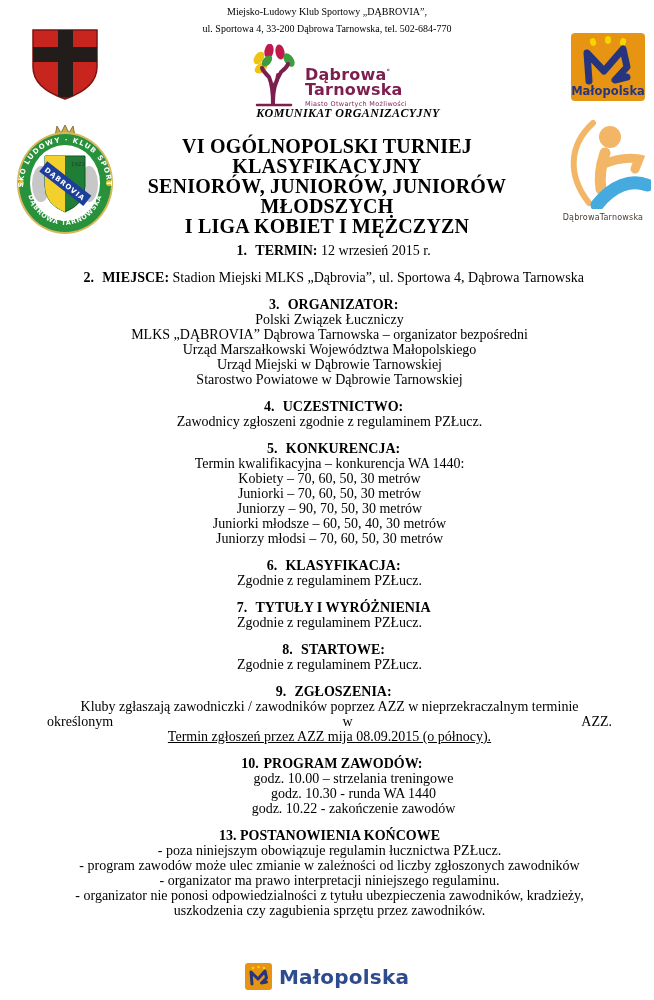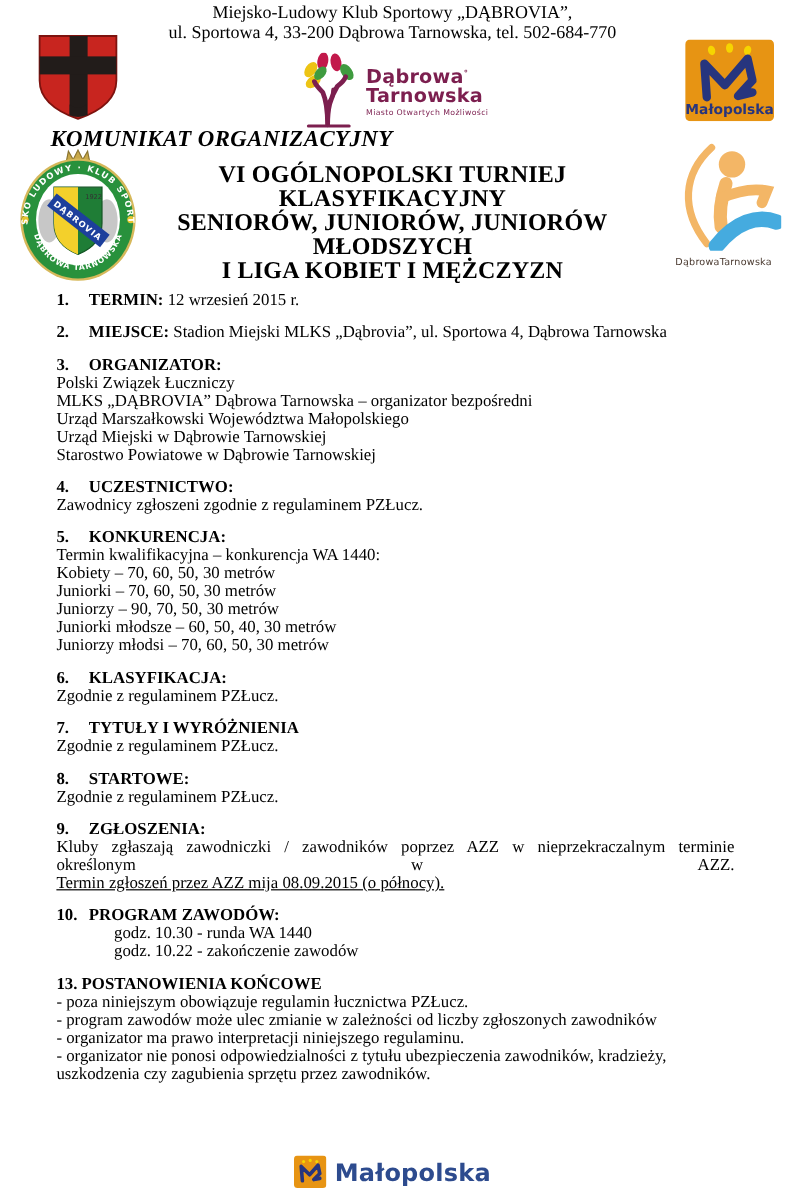--- a/index.html
+++ b/index.html
@@ -1,49 +1,49 @@
 <!DOCTYPE html>
 <html><head>
 <meta charset="utf-8">
 <style>
   html,body{margin:0;padding:0;background:#fff;}
   .page{position:relative;width:654px;height:1000px;background:#ffffff;overflow:hidden;
         font-family:"Liberation Serif", serif;color:#000;}
 
   
   .letterhead{position:absolute;top:3px;left:0;right:0;text-align:center;
-              font-size:15px;line-height:17px;}
+              font-size:10px;line-height:17px;}
   
   .logo-abs{position:absolute;}
   .shield-logo{left:29px;top:27px;}
   .malopolska-badge{left:571px;top:33px;}
-  .tree-logo{left:0;right:0;top:44px;display:flex;justify-content:center;align-items:center;}
+  .tree-logo{left:0;right:0;top:44px;display:flex;justify-content:center;align-items:flex-end;}
   .tree-text{margin-left:4px;text-align:left;}
   .tree-name{font-family:"DejaVu Sans", sans-serif;font-weight:bold;
              color:#7c1f4f;font-size:16px;line-height:15px;letter-spacing:0.2px;}
   .tree-name sup{font-size:7px;}
   .tree-tagline{font-family:"DejaVu Sans", sans-serif;color:#7c1f4f;font-size:6.5px;
                 margin-top:3px;letter-spacing:0.3px;}
   .crest-logo{left:15px;top:124px;}
   .archer-logo{left:553px;top:117px;text-align:center;width:100px;}
   .archer-caption{font-family:"DejaVu Sans", sans-serif;font-size:8px;font-weight:normal;
                   color:#4a3a30;margin-top:0px;letter-spacing:0.2px;}
 
-  .komunikat{position:absolute;top:106px;left:0;right:0;
-             font-size:19px;font-weight:bold;font-style:italic;letter-spacing:0.4px;padding-left:42px;}
+  .komunikat{position:absolute;top:106px;left:0;right:0;text-align:center;
+             font-size:12px;font-weight:bold;font-style:italic;letter-spacing:0.4px;padding-left:42px;}
 
   .title-block{position:absolute;top:136px;left:110px;right:110px;text-align:center;
                font-weight:bold;font-size:20px;line-height:20px;letter-spacing:0.2px;}
   .title-line3{}
 
   
   .doc-body{position:absolute;top:243px;left:47px;width:565px;font-size:14px;line-height:15px;}
   .sec{margin-top:12px;}
   .sec:first-child{margin-top:0;}
-  .sec p{margin:0;}
+  .sec p{margin:0;text-align:center;}
   .num{display:inline-block;width:27px;font-weight:bold;}
   .h{font-weight:bold;}
   .justify-force{text-align:justify;text-align-last:justify;}
   .underline{text-decoration:underline;}
   .indent{padding-left:48px;}
   .date-line{margin-top:12px !important;}
 
   
   .footer-logo{position:absolute;left:0;right:0;top:963px;display:flex;
                justify-content:center;align-items:center;gap:7px;}
@@ -200,20 +200,21 @@
     </div>
 
     <div class="sec">
       <p><span class="num">9.</span><span class="h">ZGŁOSZENIA:</span></p>
       <p class="justify-force">Kluby zgłaszają zawodniczki / zawodników poprzez AZZ w nieprzekraczalnym terminie określonym w AZZ.</p>
       <p class="underline">Termin zgłoszeń przez AZZ mija 08.09.2015 (o północy).</p>
     </div>
 
     <div class="sec">
       <p><span class="num">10.</span><span class="h">PROGRAM ZAWODÓW:</span></p>
+      <p class="indent">godz. 10.00 – strzelania treningowe</p>
       <p class="indent">godz. 10.30 - runda WA 1440</p>
       <p class="indent">godz. 10.22 - zakończenie zawodów</p>
     </div>
 
     <div class="sec">
       <p><span class="h">13. POSTANOWIENIA KOŃCOWE</span></p>
       <p>- poza niniejszym obowiązuje regulamin łucznictwa PZŁucz.</p>
       <p>- program zawodów może ulec zmianie w zależności od liczby zgłoszonych zawodników</p>
       <p>- organizator ma prawo interpretacji niniejszego regulaminu.</p>
       <p>- organizator nie ponosi odpowiedzialności z tytułu ubezpieczenia zawodników, kradzieży, uszkodzenia czy zagubienia sprzętu przez zawodników.</p>

